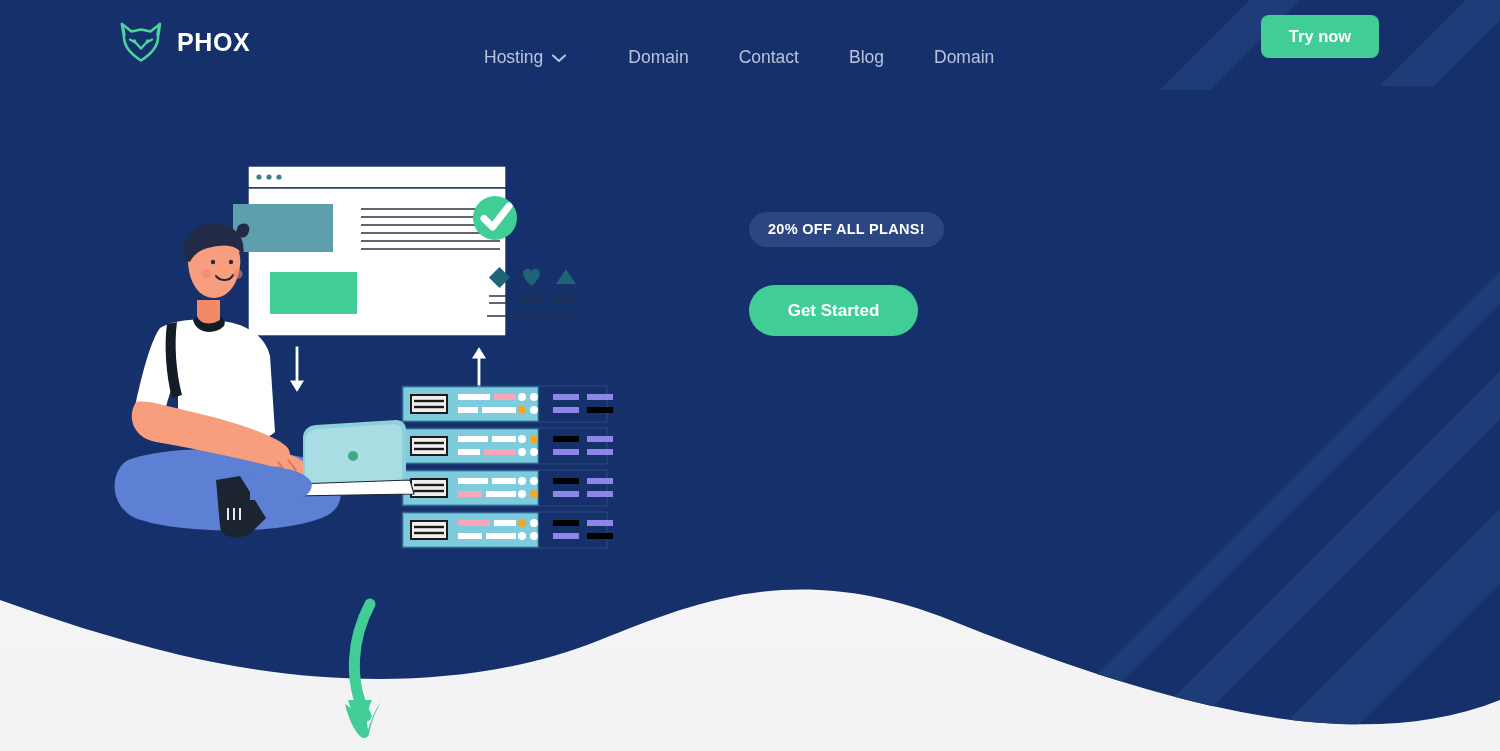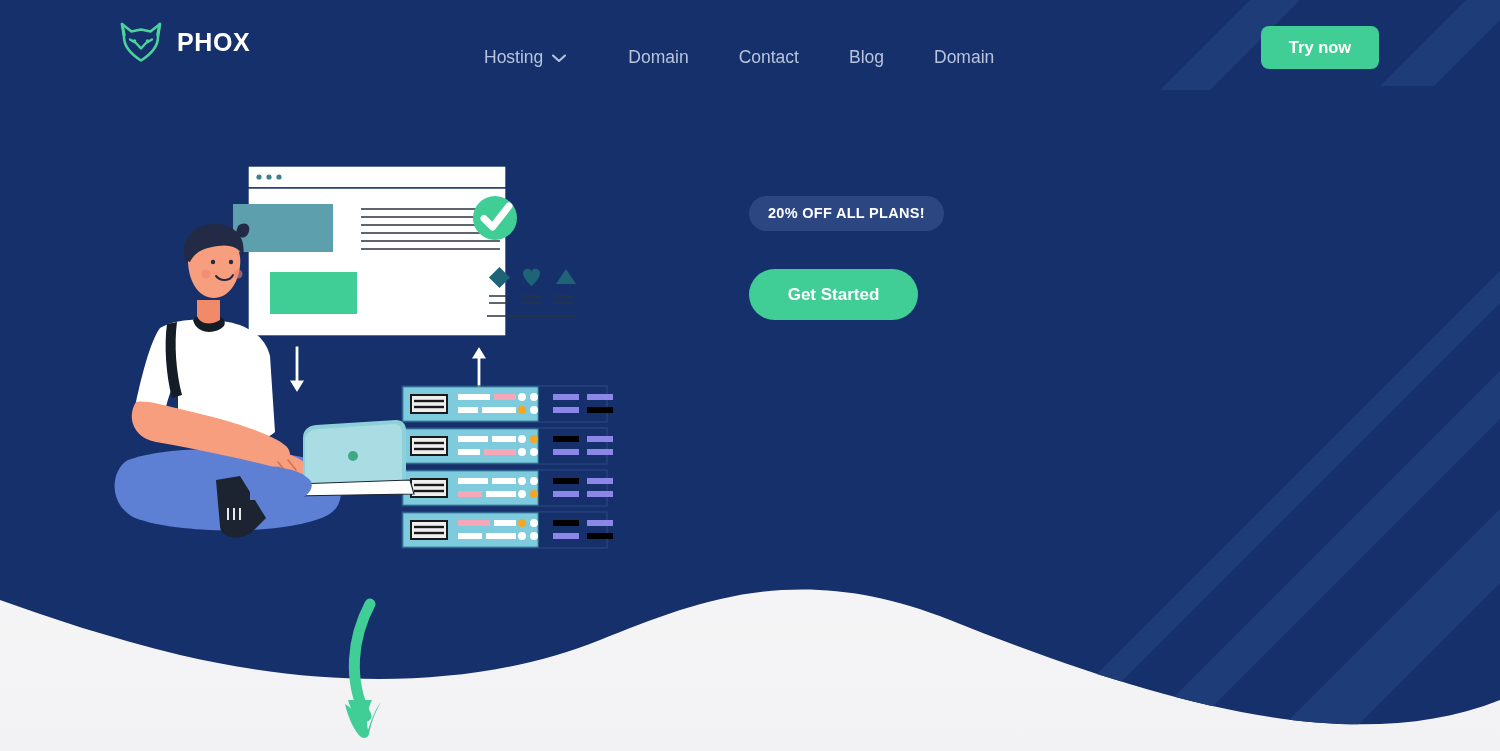--- a/index.html
+++ b/index.html
@@ -78,21 +78,21 @@
     padding: 0 0;
     white-space: nowrap;
   }
   .nav-gap { width: 62px; }
   .nav-gap-sm { width: 50px; }
   .chev { width: 14px; height: 9px; display: block; margin-top: 2px; }
 
   .try-now {
     position: absolute;
     right: 121px;
-    top: 26px;
+    top: 15px;
     width: 118px;
     height: 43px;
     background: #41cd96;
     color: #ffffff;
     font-size: 16.5px;
     font-weight: 700;
     border: none;
     border-radius: 8px;
     cursor: pointer;
     font-family: "Liberation Sans", sans-serif;
@@ -108,20 +108,21 @@
   }
   .badge {
     display: inline-block;
     background: #2b4680;
     color: #ffffff;
     font-size: 14.5px;
     font-weight: 700;
     letter-spacing: 0.3px;
     padding: 9px 19px 10px 19px;
     border-radius: 20px;
+    margin-top: 16px;
   }
   .headline {
     margin-top: 21px;
     color: #ffffff;
     font-size: 76px;
     line-height: 1.02;
     font-weight: 700;
     letter-spacing: -1.2px;
   }
   .subcopy {

